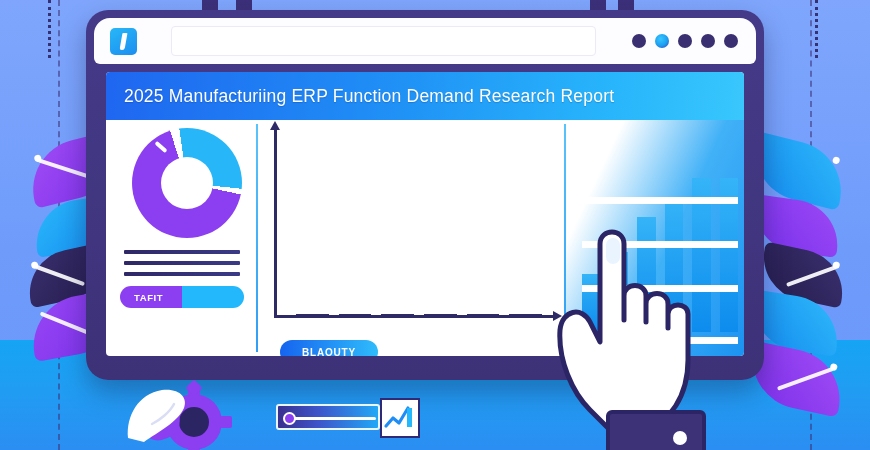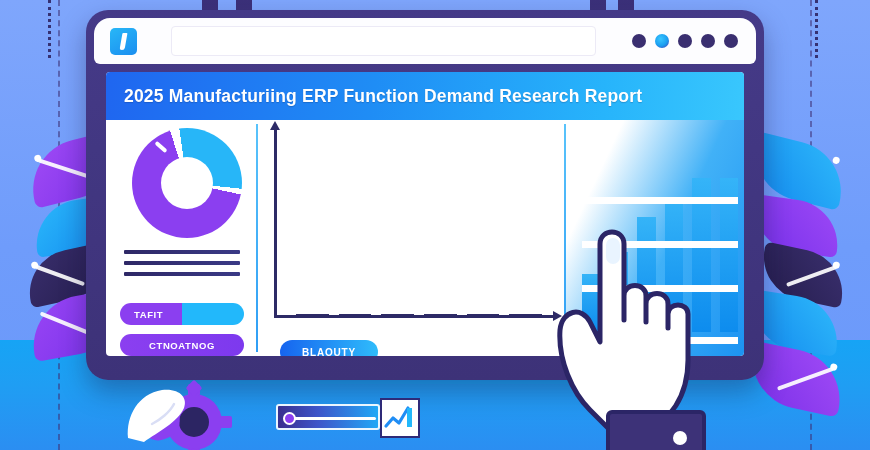--- a/index.html
+++ b/index.html
@@ -125,21 +125,21 @@
     overflow: hidden;
   }
   .title-bar {
     position: absolute; left: 0; top: 0;
     width: 100%; height: 48px;
     background: linear-gradient(95deg,#1f66f0 0%,#1f8df5 42%,#27b4fb 78%,#39c7fd 100%);
     display: flex; align-items: center;
   }
   .title-text {
     color: #fff;
-    font-weight: 700;
+    font-weight: 400;
     font-size: 17.5px;
     letter-spacing: .2px;
     margin-left: 18px;
     white-space: nowrap;
     text-shadow: 0 1px 1px rgba(10,40,90,.25);
   }
 
   .panes {
     position: absolute; left: 0; top: 48px;
     width: 100%; height: 236px;
@@ -171,21 +171,21 @@
   .legend-lines { position:absolute; left: 18px; top: 130px; width: 116px; }
   .legend-line { height: 4px; background: linear-gradient(90deg,#2e2866,#3a3a86); margin-bottom: 7px; border-radius:1px; }
 
   .pills { position:absolute; left: 14px; top: 166px; width: 124px; }
   .pill {
     height: 22px; border-radius: 11px;
     display:flex; align-items:center; justify-content:center;
     color:#fff; font-size:9.5px; font-weight:700; letter-spacing:.6px;
     margin-bottom: 9px;
   }
-  .pill.split { background: linear-gradient(90deg,#8b3ff0 0%,#8b3ff0 50%,#22b8fb 50%,#22b8fb 100%); margin-top: 17px; }
+  .pill.split { background: linear-gradient(90deg,#8b3ff0 0%,#8b3ff0 50%,#22b8fb 50%,#22b8fb 100%); }
   .pill.split span { margin-right: auto; margin-left: 14px; }
   .pill.solid { background: linear-gradient(90deg,#8b3ff0,#7d39ee); }
 
   .v-divider {
     width: 2px; background: linear-gradient(180deg,#59c3fb,#2f9ef5);
     margin: 4px 0; flex: 0 0 2px;
   }
 
   
   .pane-mid { flex: 1 1 auto; position: relative; }
@@ -325,23 +325,20 @@
             <span class="nick"></span>
           </div>
           <div class="legend-lines">
             <div class="legend-line"></div>
             <div class="legend-line"></div>
             <div class="legend-line"></div>
           </div>
           <div class="pills">
             <div class="pill split">
               <span>TAFIT</span>
-            </div>
-            <div class="pill solid">
-              <span>CTNOATNOG</span>
             </div>
           </div>
         </div>
 
         <div class="v-divider"></div>
 
         <div class="pane-mid">
           <div class="axes">
             <div class="axis-y"></div>
             <div class="axis-x"></div>

